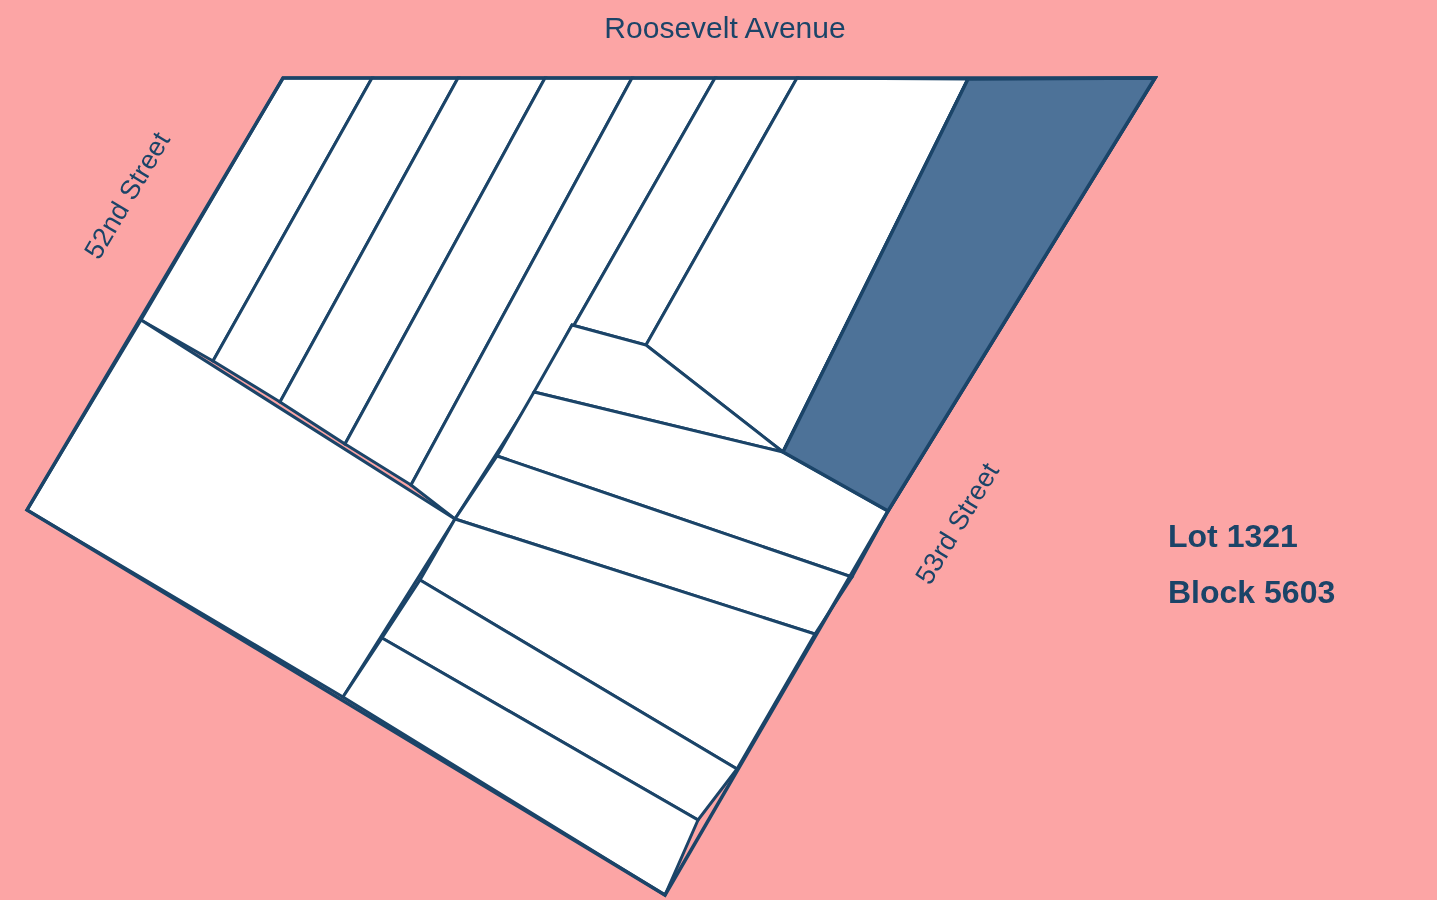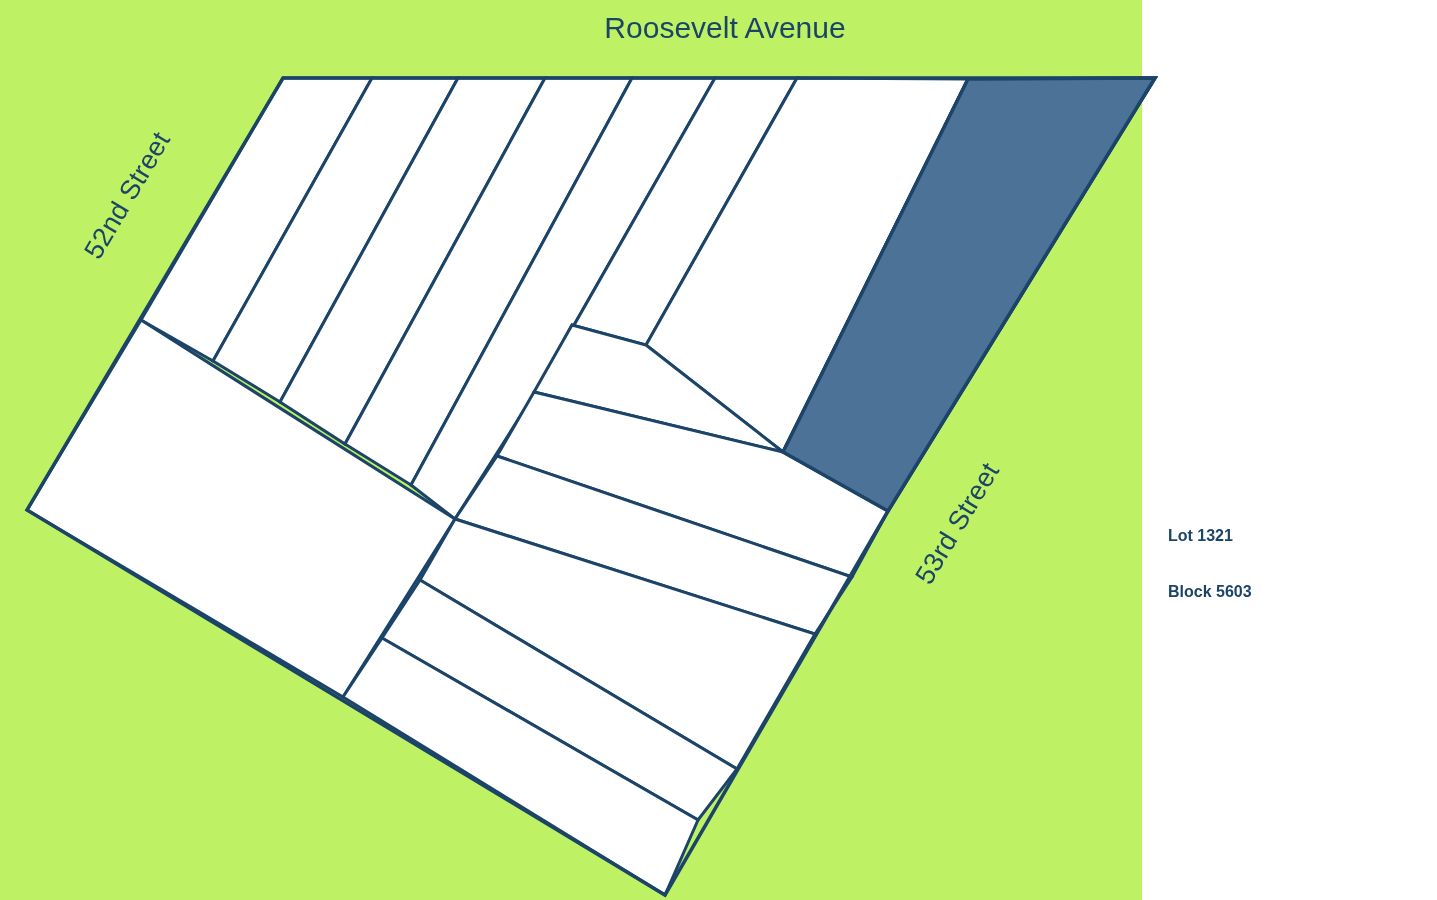--- a/index.html
+++ b/index.html
@@ -9,23 +9,23 @@
     background: #ffffff;
   }
   body {
     width: 1437px;
     height: 900px;
     font-family: "Liberation Sans", sans-serif;
     overflow: hidden;
   }
   #stage {
     position: relative;
-    width: 1142px;
+    width: 1437px;
     height: 900px;
-    background: #bef264;
+    background: #fca5a5;
   }
   #mapsvg {
     position: absolute;
     left: 0;
     top: 0;
     width: 1437px;
     height: 900px;
     display: block;
   }
   .lot-poly {
@@ -52,21 +52,21 @@
   }
   #infoPanel {
     position: absolute;
     left: 1168px;
     top: 508px;
     width: 250px;
   }
   .info-line {
     color: #1b4468;
     font-family: "Liberation Sans", sans-serif;
-    font-size: 16px;
+    font-size: 32px;
     font-weight: 700;
     line-height: 56px;
     white-space: nowrap;
   }
 </style>
 </head>
 <body>
 
 <div id="stage">
 

